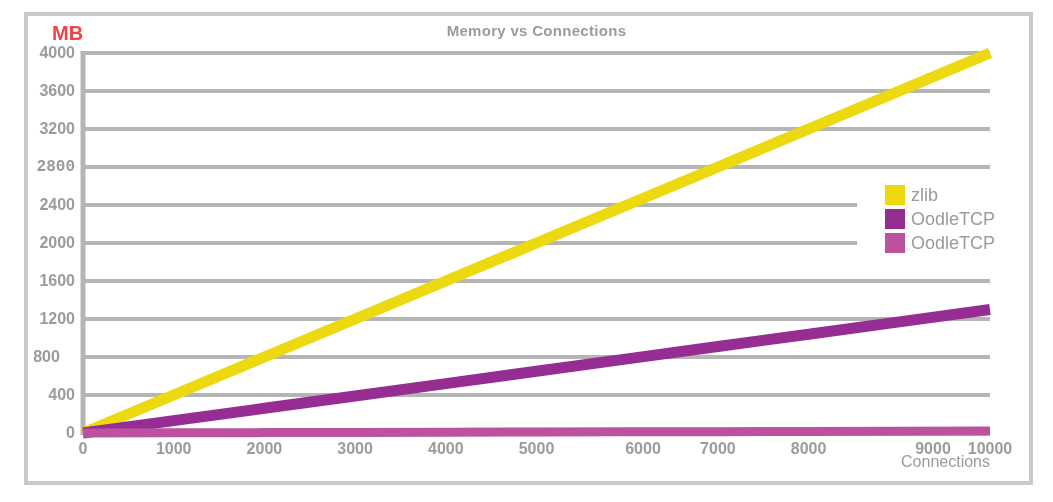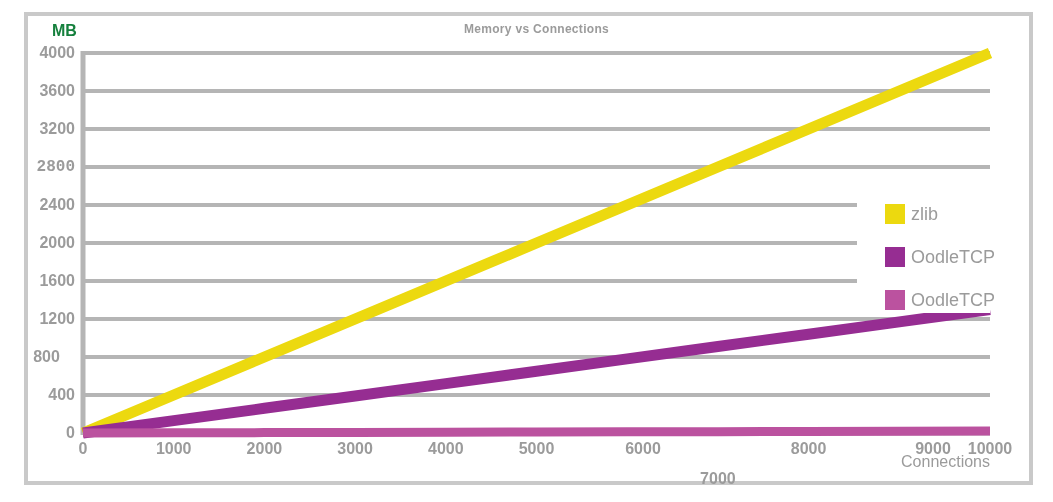--- a/index.html
+++ b/index.html
@@ -6,46 +6,46 @@
   body{
     width:1053px;height:502px;position:relative;overflow:hidden;
     font-family:"Liberation Sans","DejaVu Sans",sans-serif;
   }
   .frame{
     position:absolute;left:24px;top:12px;width:1001px;height:465px;
     border:4px solid #c9c9c9;background:#ffffff;
   }
   .chart-title{
     position:absolute;left:83px;top:22px;width:907px;
-    text-align:center;font-size:12px;font-weight:bold;color:#9b9b9b;
+    text-align:center;font-size:15px;font-weight:bold;color:#9b9b9b;
     letter-spacing:0.3px;
   }
   .y-unit{
     position:absolute;left:52px;top:22px;
-    font-size:16px;font-weight:bold;color:#15803d;
+    font-size:20px;font-weight:bold;color:#ef4444;
   }
   .x-axis-label{
     position:absolute;left:83px;top:453px;width:907px;
     text-align:right;font-size:16px;font-weight:normal;color:#9b9b9b;
   }
   #plot{position:absolute;left:79px;top:47px;}
   .ytick{
     position:absolute;left:18px;width:57px;text-align:right;
     font-size:16px;font-weight:bold;color:#9b9b9b;line-height:18px;
   }
   .xtick{
     position:absolute;top:440px;width:90px;text-align:center;
     font-size:16px;font-weight:bold;color:#9b9b9b;line-height:18px;
   }
   .legend{
     position:absolute;left:857px;top:182px;width:133px;
     background:#ffffff;padding:3px 0 3px 28px;box-sizing:border-box;
     display:flex;flex-direction:column;gap:4px;
   }
-  .legend-row{display:flex;align-items:center;gap:6px;height:20px;margin-top:19px;}
+  .legend-row{display:flex;align-items:center;gap:6px;height:20px;}
   .legend-swatch{width:20px;height:20px;flex:0 0 20px;}
   .legend-label{font-size:18px;color:#9b9b9b;white-space:nowrap;}
 </style>
 </head>
 <body>
 
 <div class="frame"></div>
 
 <div class="y-unit">MB</div>
 <div class="chart-title">Memory vs Connections</div>
@@ -82,21 +82,21 @@
     <div class="ytick" style="top: 44px;">4000</div>
   </div>
 <div id="xticks">
     <div class="xtick" style="left: 38px;">0</div>
     <div class="xtick" style="left: 128.7px;">1000</div>
     <div class="xtick" style="left: 219.4px;">2000</div>
     <div class="xtick" style="left: 310.1px;">3000</div>
     <div class="xtick" style="left: 400.8px;">4000</div>
     <div class="xtick" style="left: 491.5px;">5000</div>
     <div class="xtick" style="left: 598px;">6000</div>
-    <div class="xtick" style="left: 672.9px; margin-top: 30px;">7000</div>
+    <div class="xtick" style="left: 672.9px;">7000</div>
     <div class="xtick" style="left: 763.6px;">8000</div>
     <div class="xtick" style="left: 888px;">9000</div>
     <div class="xtick" style="left: 945px; text-align: center;">10000</div>
   </div>
 
 <div class="x-axis-label">Connections</div>
 
 <div class="legend" id="legend">
     <div class="legend-row">
       <div class="legend-swatch" style="background: rgb(236, 217, 15);"></div>

